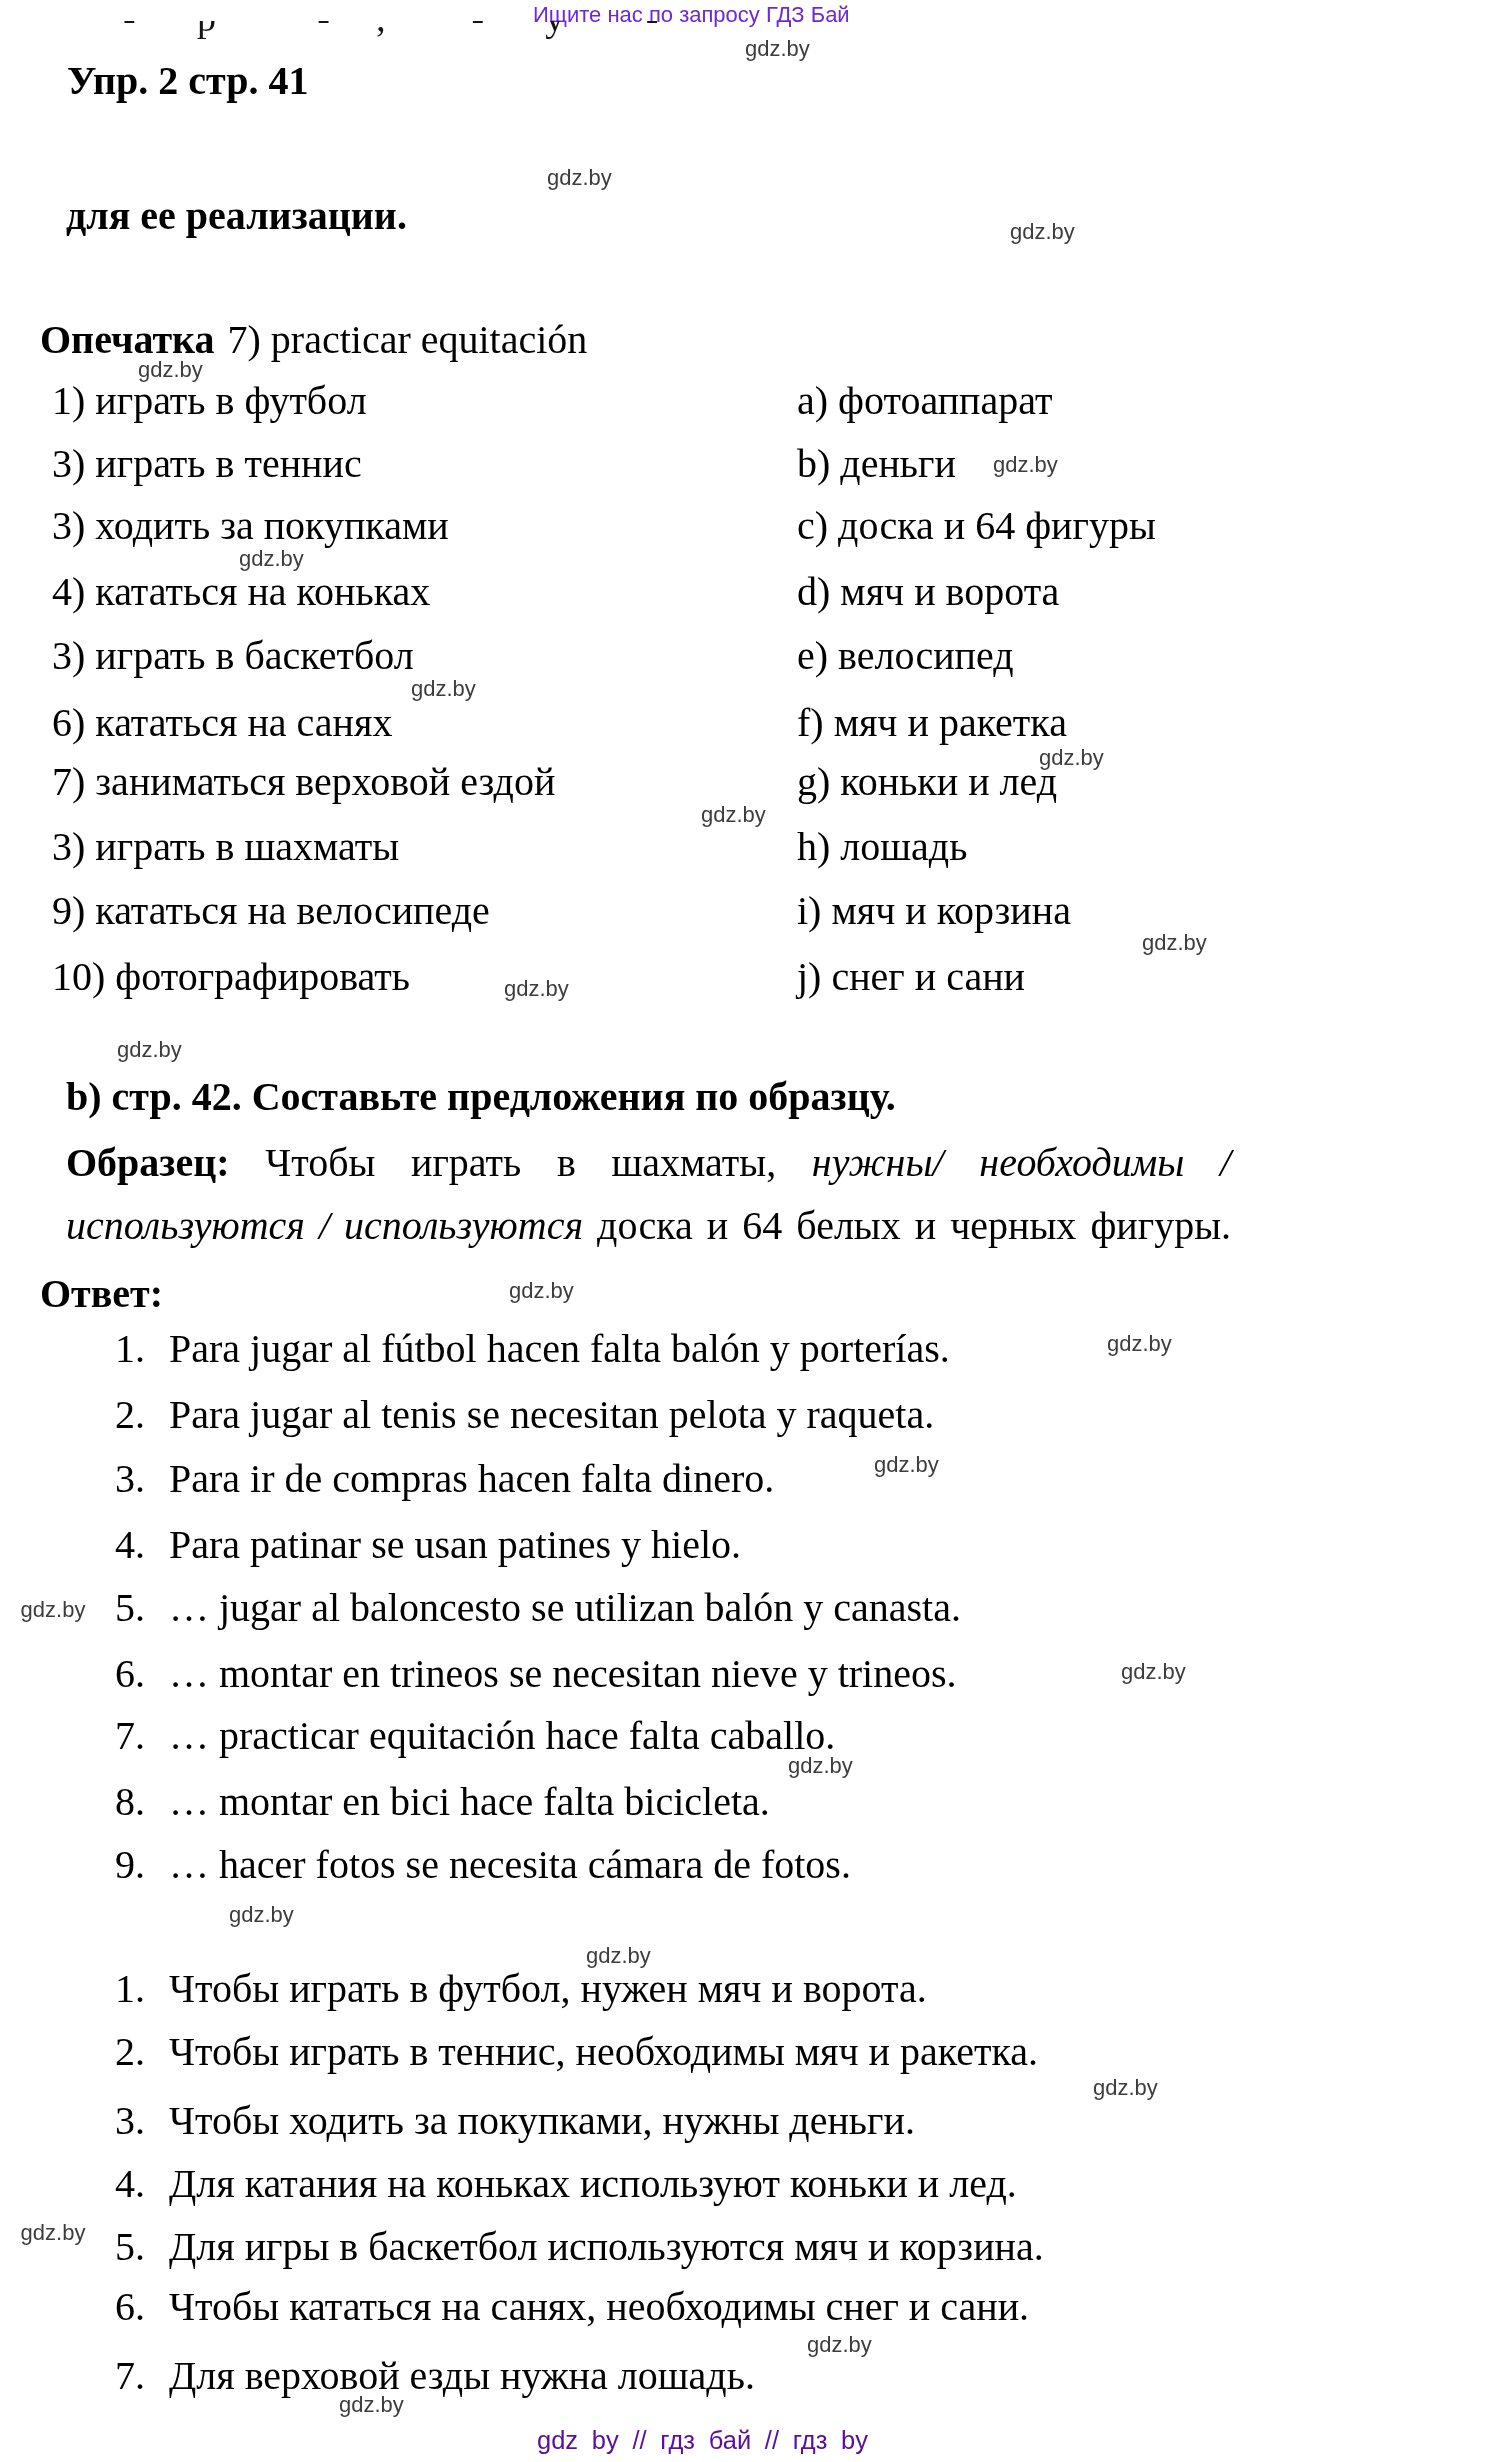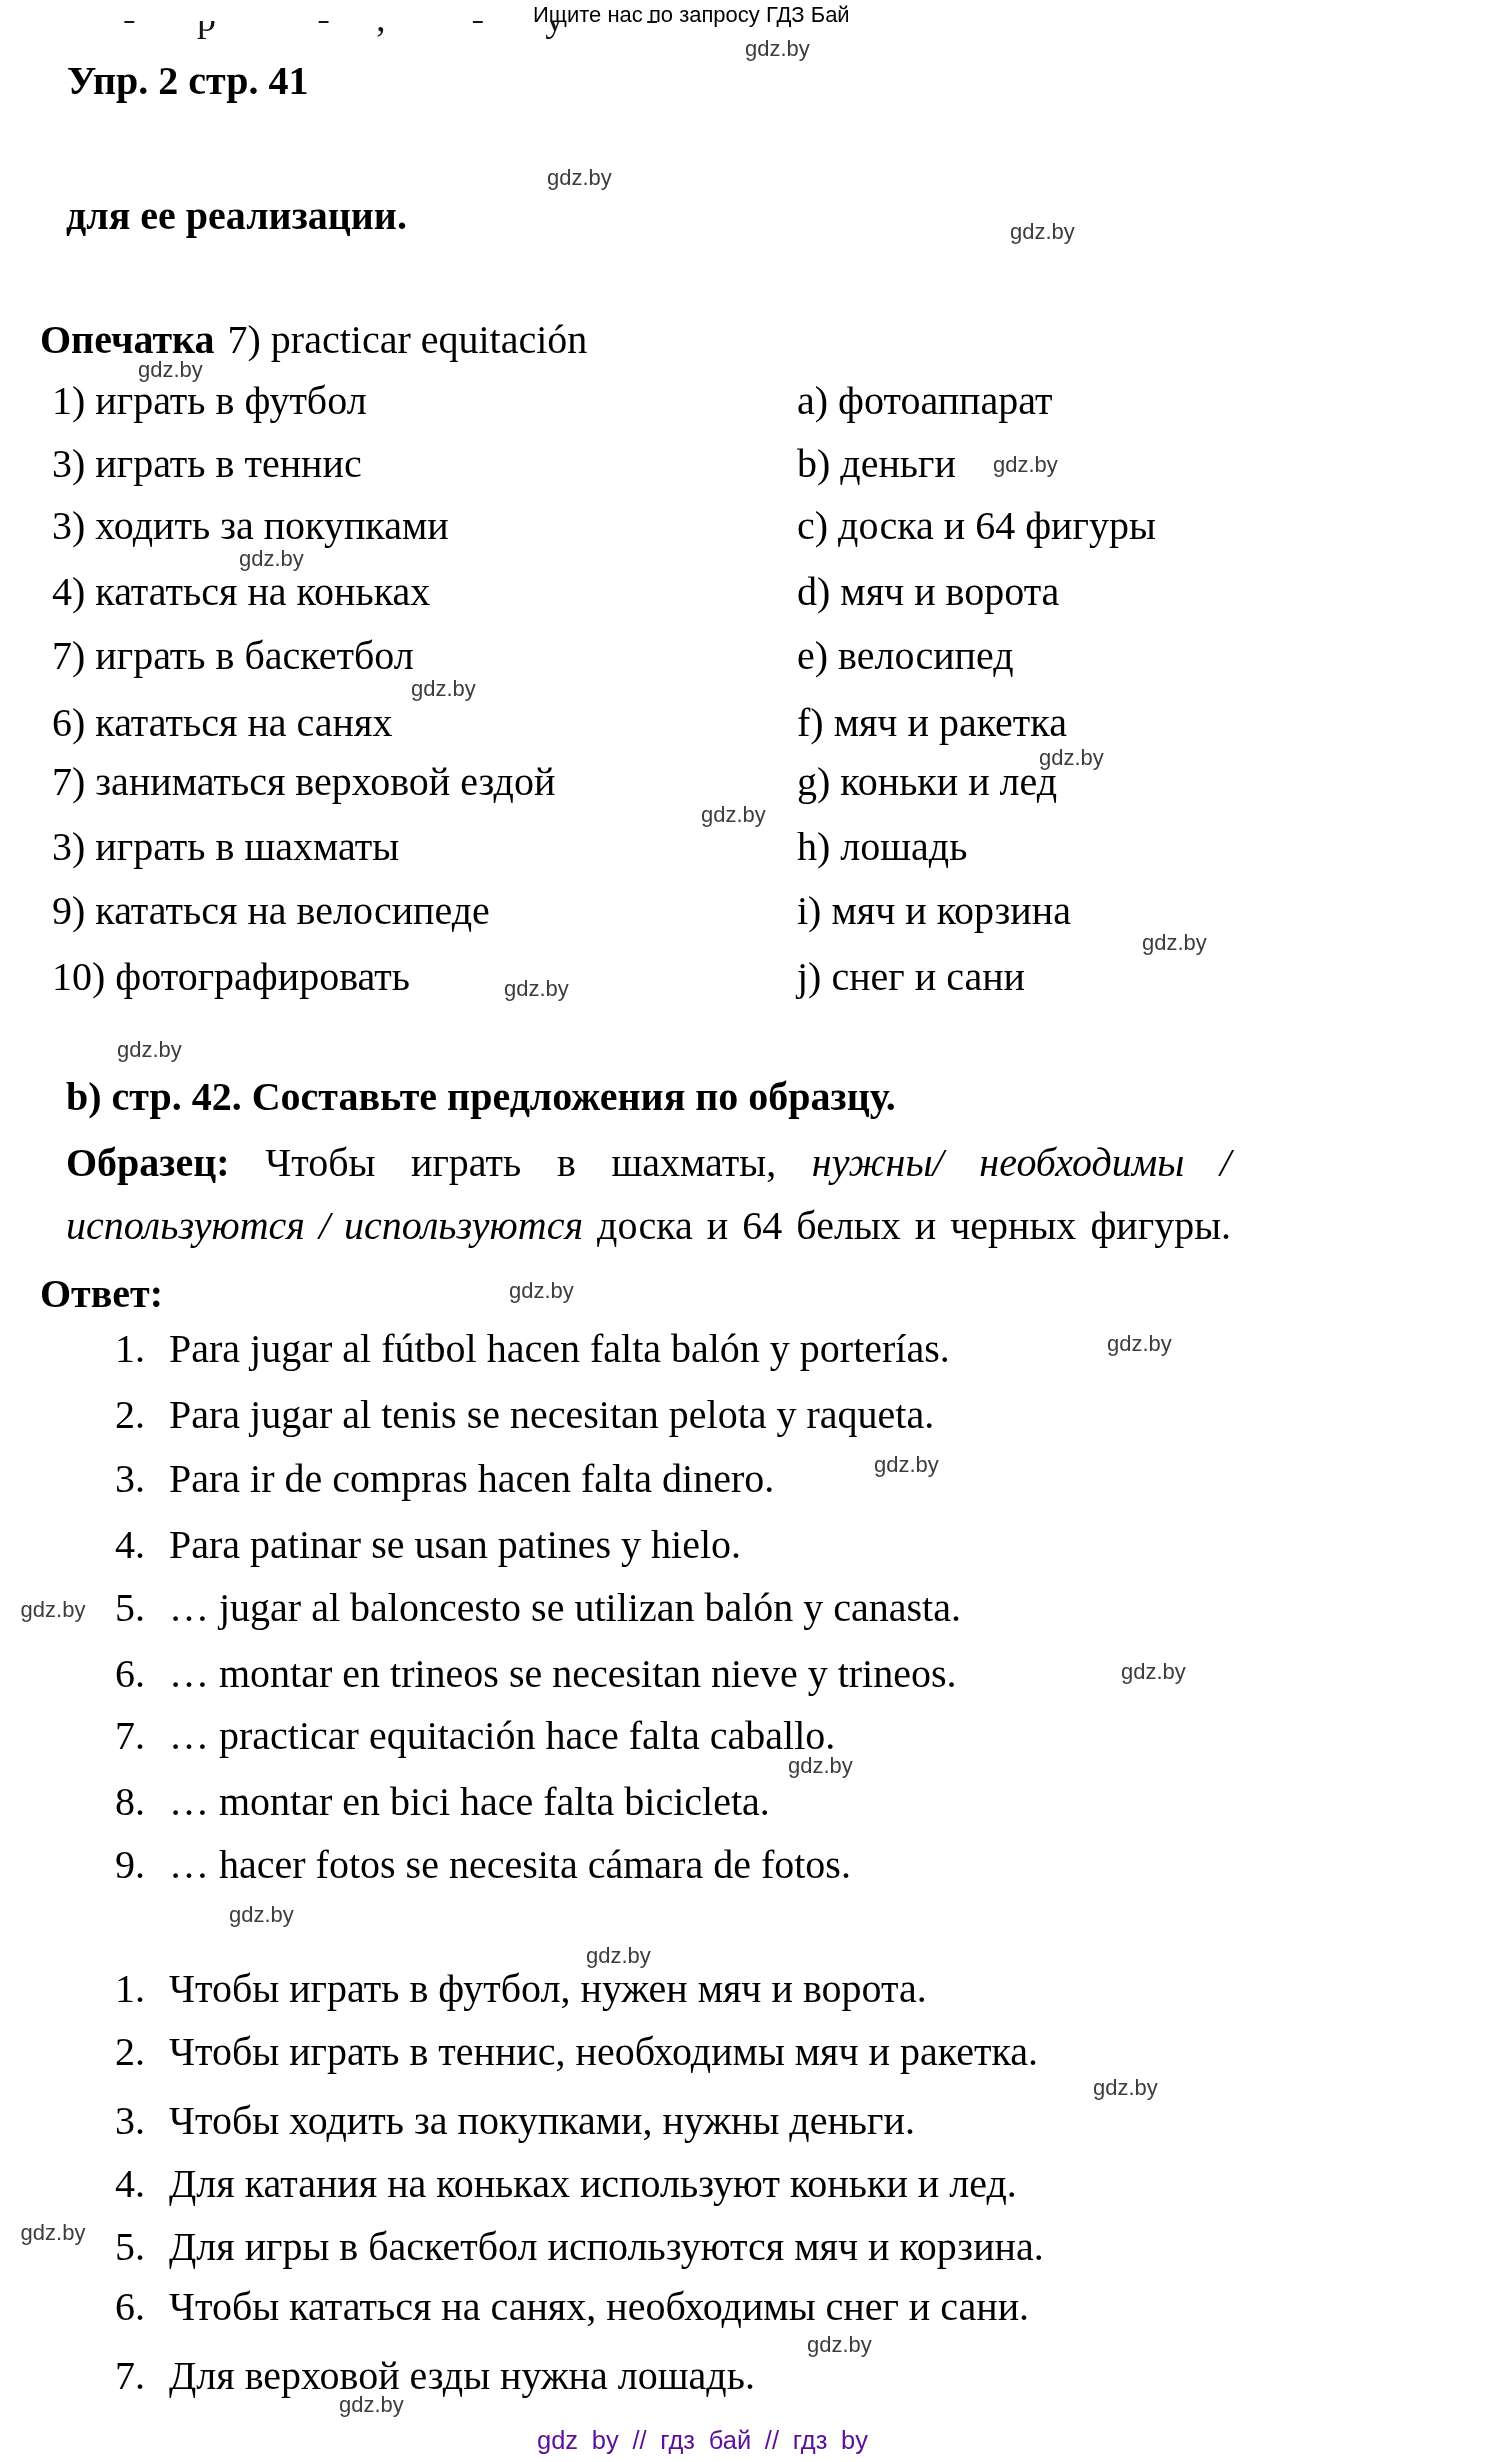--- a/index.html
+++ b/index.html
@@ -5,21 +5,21 @@
   html,body{margin:0;padding:0;background:#ffffff;}
   .page{position:relative;width:1501px;height:2462px;background:#fff;
         font-family:"Liberation Serif",serif;color:#000;overflow:hidden;}
   .abs{position:absolute;white-space:nowrap;line-height:1.12;font-size:40px;}
   .b{font-weight:bold;text-align:center;}
   .i{font-style:italic;}
   .lbl{margin-right:13px;}
   .wm{position:absolute;font-family:"Liberation Sans",sans-serif;font-size:22px;
       color:#3d3d3d;white-space:nowrap;line-height:1;}
   .promo{position:absolute;left:533px;top:4.1px;font-family:"Liberation Sans",sans-serif;
-      font-size:22px;color:#000000;white-space:nowrap;line-height:1;}
+      font-size:22px;color:#6d28d9;white-space:nowrap;line-height:1;}
   .footer{position:absolute;left:537px;top:2428px;font-family:"Liberation Sans",sans-serif;
       font-size:25.5px;color:#5b0f9b;white-space:nowrap;line-height:1;word-spacing:6.6px;}
   .jline{position:absolute;left:66px;width:1165px;font-size:40px;line-height:1.12;
       text-align:justify;text-align-last:justify;white-space:normal;}
   .clipline{position:absolute;left:46px;top:21.4px;width:675px;height:18px;overflow:hidden;}
   .clipline>span{display:block;font-size:38px;margin-top:-25px;letter-spacing:7.4px;
       color:#151515;white-space:nowrap;}
   .mrow .ml{position:absolute;left:52px;white-space:nowrap;font-size:40px;line-height:1.12;}
   .mrow .mr{position:absolute;left:797px;white-space:nowrap;font-size:40px;line-height:1.12;}
   .nrow .num{position:absolute;left:115px;white-space:nowrap;font-size:40px;line-height:1.12;}
@@ -51,21 +51,21 @@
 
   <div class="mrow">
     <span class="ml" style="top:379px">1) играть в футбол</span>
     <span class="mr" style="top:379px">a) фотоаппарат</span>
     <span class="ml" style="top:442px">3) играть в теннис</span>
     <span class="mr" style="top:442px">b) деньги</span>
     <span class="ml" style="top:504px">3) ходить за покупками</span>
     <span class="mr" style="top:504px">c) доска и 64 фигуры</span>
     <span class="ml" style="top:570px">4) кататься на коньках</span>
     <span class="mr" style="top:570px">d) мяч и ворота</span>
-    <span class="ml" style="top:634px">7) играть в баскетбол</span>
+    <span class="ml" style="top:634px">3) играть в баскетбол</span>
     <span class="mr" style="top:634px">e) велосипед</span>
     <span class="ml" style="top:701px">6) кататься на санях</span>
     <span class="mr" style="top:701px">f) мяч и ракетка</span>
     <span class="ml" style="top:760px">7) заниматься верховой ездой</span>
     <span class="mr" style="top:760px">g) коньки и лед</span>
     <span class="ml" style="top:825px">3) играть в шахматы</span>
     <span class="mr" style="top:825px">h) лошадь</span>
     <span class="ml" style="top:889px">9) кататься на велосипеде</span>
     <span class="mr" style="top:889px">i) мяч и корзина</span>
     <span class="ml" style="top:955px">10) фотографировать</span>

